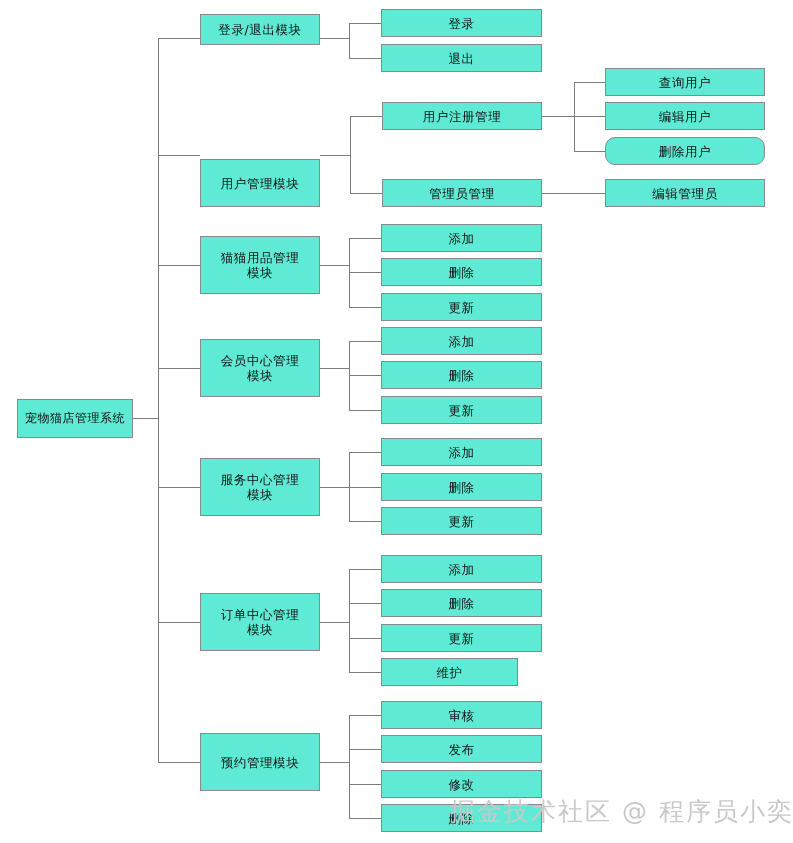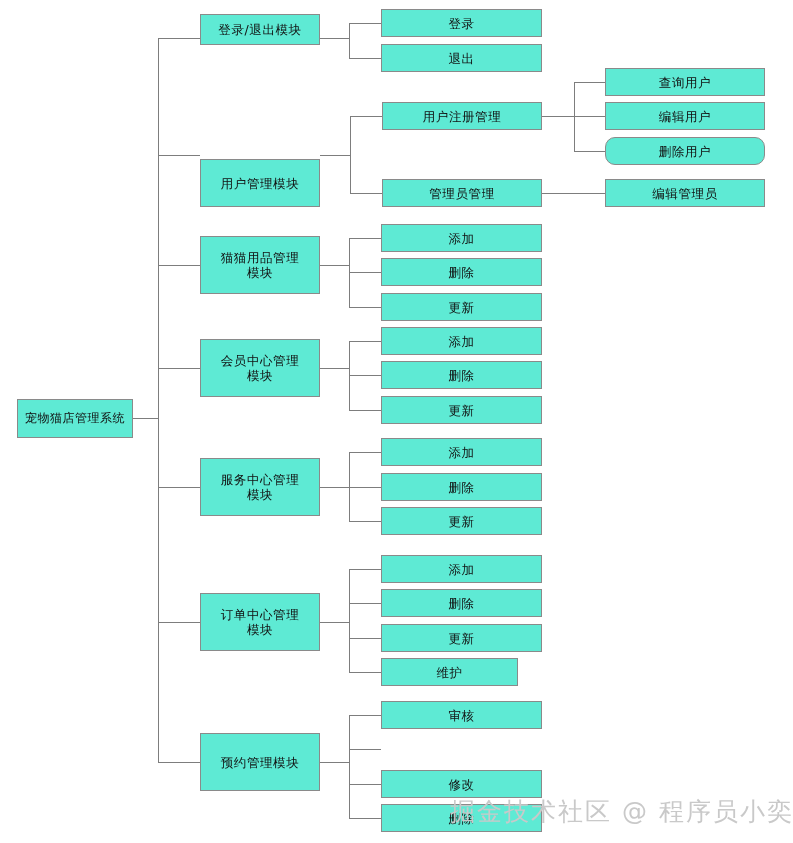--- a/index.html
+++ b/index.html
@@ -137,18 +137,19 @@
 
   <div class="node" style="left:200px;top:593px;width:120px;height:58px;">订单中心管理
 模块</div>
   <div class="node" style="left:381px;top:555px;width:161px;height:28px;">添加</div>
   <div class="node" style="left:381px;top:589px;width:161px;height:28px;">删除</div>
   <div class="node" style="left:381px;top:624px;width:161px;height:28px;">更新</div>
   <div class="node" style="left:381px;top:658px;width:137px;height:28px;">维护</div>
 
   <div class="node" style="left:200px;top:733px;width:120px;height:58px;">预约管理模块</div>
   <div class="node" style="left:381px;top:701px;width:161px;height:28px;">审核</div>
+  <div class="node" style="left:381px;top:735px;width:161px;height:28px;">发布</div>
   <div class="node" style="left:381px;top:770px;width:161px;height:28px;">修改</div>
   <div class="node" style="left:381px;top:804px;width:161px;height:28px;">删除</div>
 
   <div class="wm" style="left:450px;top:795px;">掘金技术社区 @ 程序员小奕</div>
 
 </div>
 
 </body></html>

